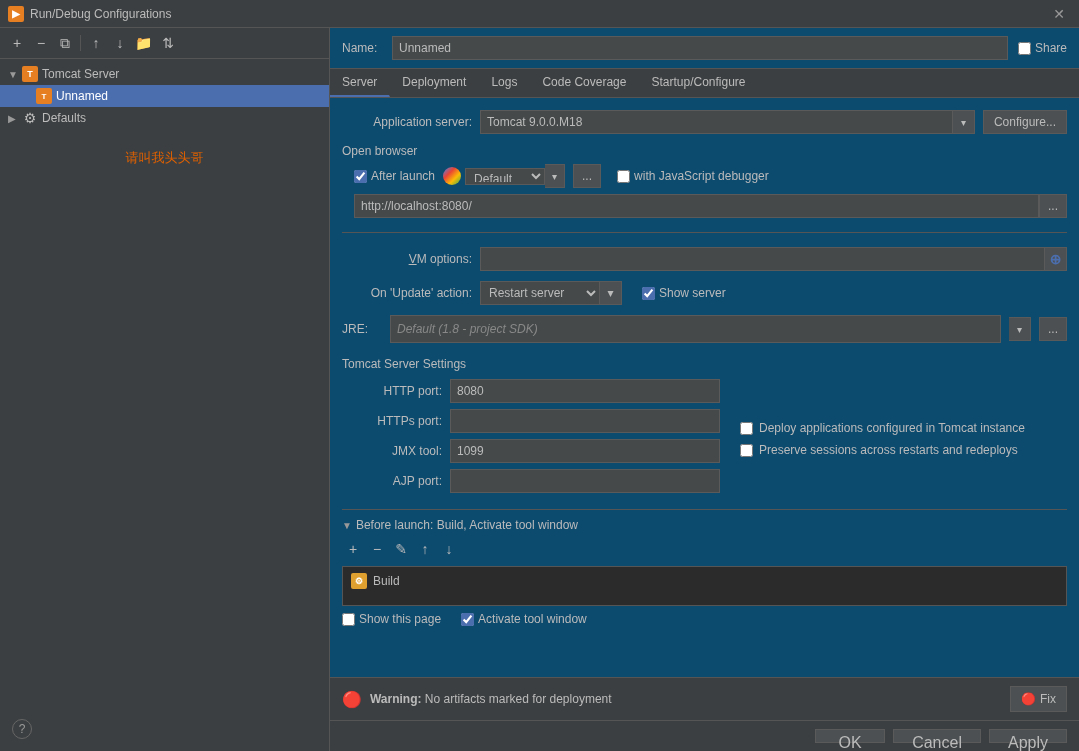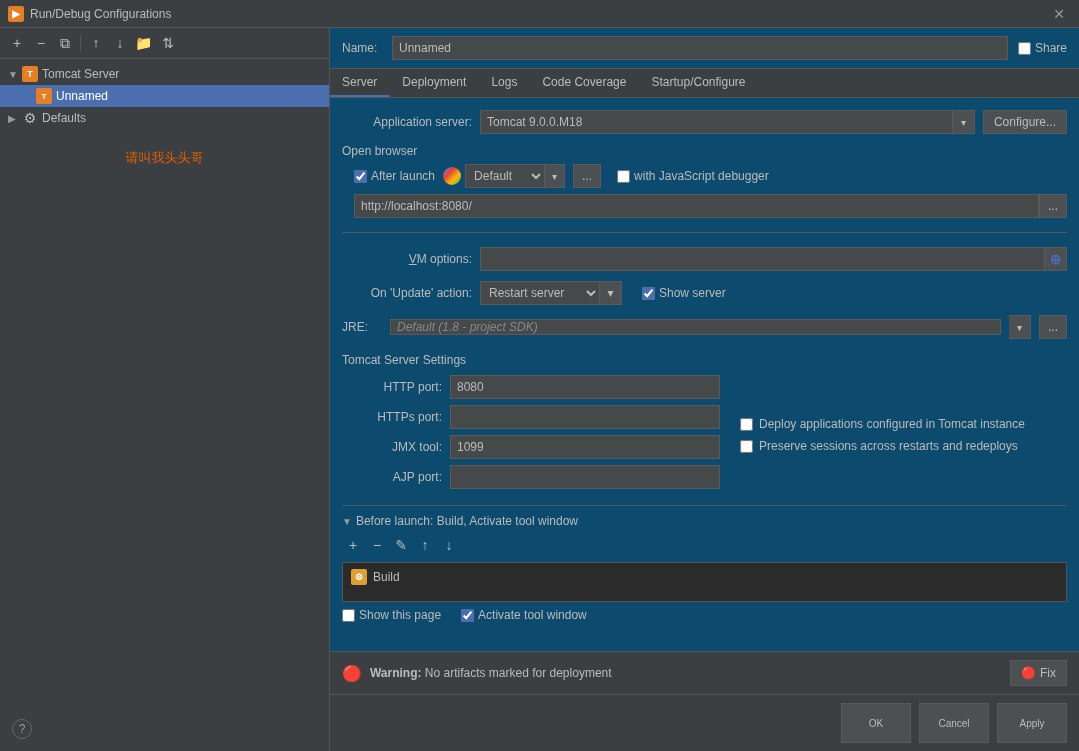--- a/index.html
+++ b/index.html
@@ -258,21 +258,21 @@
       background: linear-gradient(135deg, #4285f4 0%, #ea4335 35%, #fbbc05 65%, #34a853 100%);
       margin-right: 4px;
       flex-shrink: 0;
     }
     .browser-select {
       background: #45494a;
       border: 1px solid #5a5a5a;
       color: #bbbbbb;
       padding: 2px 4px;
       font-size: 12px;
-      height: 24px;
+      height: 17px;
       outline: none;
       min-width: 80px;
     }
     .ellipsis-btn {
       width: 28px; height: 24px;
       background: #4c5052;
       border: 1px solid #5a5a5a;
       color: #bbbbbb;
       cursor: pointer;
       display: flex; align-items: center; justify-content: center;
@@ -362,21 +362,21 @@
       color: #bbbbbb;
       font-size: 12px;
     }
     .jre-select {
       flex: 1;
       background: #45494a;
       border: 1px solid #5a5a5a;
       color: #888;
       padding: 2px 6px;
       font-size: 12px;
-      height: 16px;
+      height: 28px;
       outline: none;
       font-style: italic;
     }
     .before-launch-section {
       border-top: 1px solid #555;
       padding-top: 8px;
     }
     .bl-header {
       display: flex;
       align-items: center;
@@ -466,23 +466,23 @@
       gap: 8px;
       padding: 8px 12px;
       border-top: 1px solid #555;
       background: #3c3f41;
     }
     .action-btn {
       background: #4c5052;
       border: 1px solid #5a5a5a;
       color: #bbbbbb;
       padding: 4px 18px;
-      font-size: 10px;
-      cursor: pointer;
-      height: 40px;
+      font-size: 16px;
+      cursor: pointer;
+      height: 14px;
       min-width: 70px;
     }
     .help-icon {
       width: 20px; height: 20px;
       border: 1px solid #666;
       border-radius: 50%;
       display: flex; align-items: center; justify-content: center;
       font-size: 12px;
       color: #999;
       cursor: pointer;

